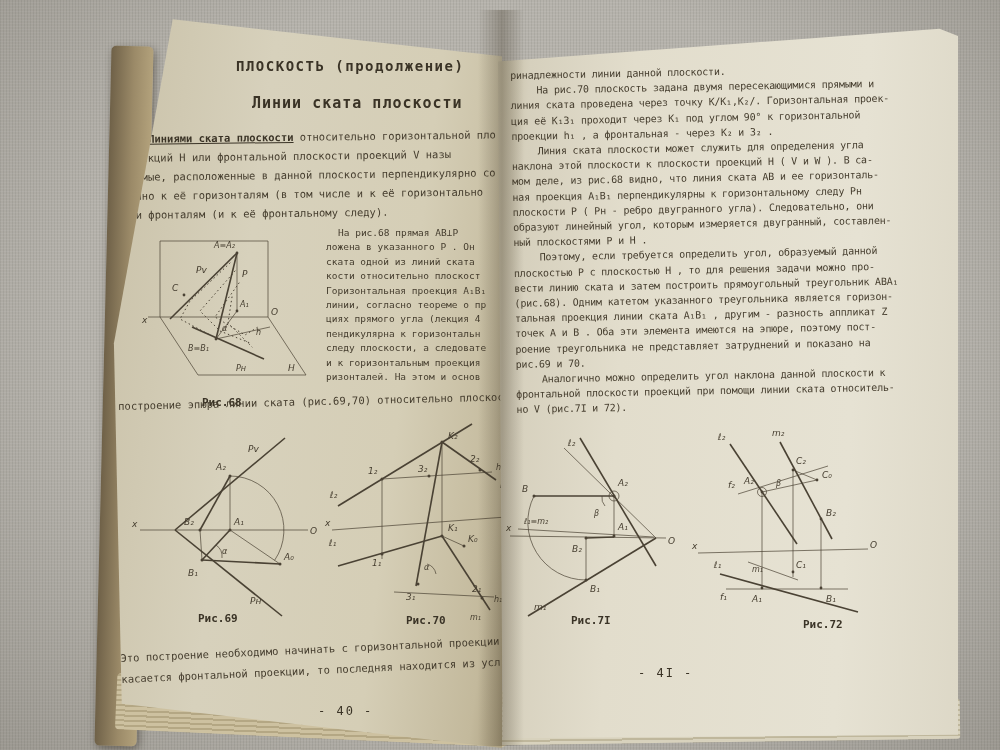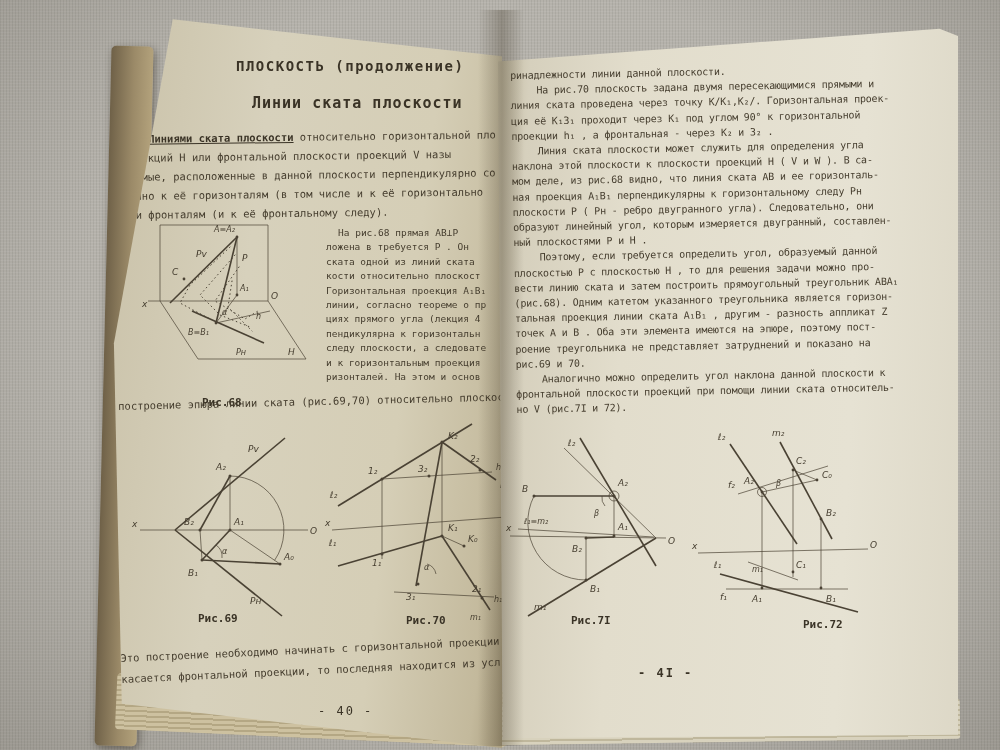--- a/index.html
+++ b/index.html
@@ -69,21 +69,21 @@
     <div class="lead"><span class="ul bold">Линиями ската плоскости</span><span> относительно горизонтальной пло</span></div>
     <div class="sub">
 
     <div>проекций  Н   или фронтальной плоскости проекций  V  назы</div>
         <div>прямые, расположенные в данной плоскости перпендикулярно со</div>
         <div>венно к её горизонталям (в том числе и к её горизонтально</div>
         <div>или фронталям (и к её фронтальному следу).</div>
       </div>
   </div>
 
-  <div class="figbox" style="left:30px;top:203px;width:178px;height:162px;">
+  <div class="figbox" style="left:30px;top:219px;width:178px;height:162px;">
     <svg width="178" height="162" viewBox="0 0 178 162">
       <line class="thin" x1="20" y1="10" x2="128" y2="10"></line>
       <line class="thin" x1="20" y1="10" x2="20" y2="86"></line>
       <line class="thin" x1="128" y1="10" x2="128" y2="86"></line>
       <line class="thin" x1="8" y1="86" x2="128" y2="86"></line>
       <polyline class="thin" points="20,86 58,144 166,144 128,86"></polyline>
       <polyline class="stip" points="90,32 50,70 40,88 70,104"></polyline>
       <polyline class="stip" points="95,40 60,80 80,100 110,112"></polyline>
       <polyline class="stip" points="99,52 75,86 105,104 118,96"></polyline>
       <polyline class="stip" points="92,66 88,92 112,116"></polyline>
@@ -109,21 +109,21 @@
       <text class="s" x="96" y="140">Pн</text>
       <text x="148" y="140">H</text>
       <text class="s" x="82" y="100">α</text>
     </svg>
   </div>
   <div class="t caption" style="left:92px;top:384px;">Рис.68</div>
 
   <div class="t beside lines" style="left:216px;top:214px;">
 
   <div>На рис.68 прямая  АВ⊥Р</div>
-      <div>ложена в требуется  Р . Он</div>
+      <div>ложена в указанного  Р . Он</div>
       <div>ската одной из линий ската</div>
       <div>кости относительно плоскост</div>
       <div>Горизонтальная проекция А₁В₁</div>
       <div>линии, согласно теореме о пр</div>
       <div>циях прямого угла (лекция 4</div>
       <div>пендикулярна к горизонтальн</div>
       <div>следу плоскости, а следовате</div>
       <div>и к горизонтальным проекция</div>
       <div>ризонталей. На этом и основ</div>
     </div>
@@ -312,16 +312,16 @@
       <text x="24" y="146">ℓ₁</text>
       <text class="s" x="62" y="150">m₁</text>
       <text x="106" y="146">C₁</text>
       <text x="30" y="178">f₁</text>
       <text x="62" y="180">A₁</text>
       <text x="136" y="180">B₁</text>
     </svg>
   </div>
   <div class="t caption" style="left:258px;top:600px;margin-left:47px;">Рис.72</div>
 
-  <div class="t pnum" style="left:140px;top:648px;font-weight:bold;">- 4I -</div>
+  <div class="t pnum" style="left:140px;top:648px;">- 4I -</div>
 </div>
 
 <div class="gutter"></div>
 
 </body></html>

